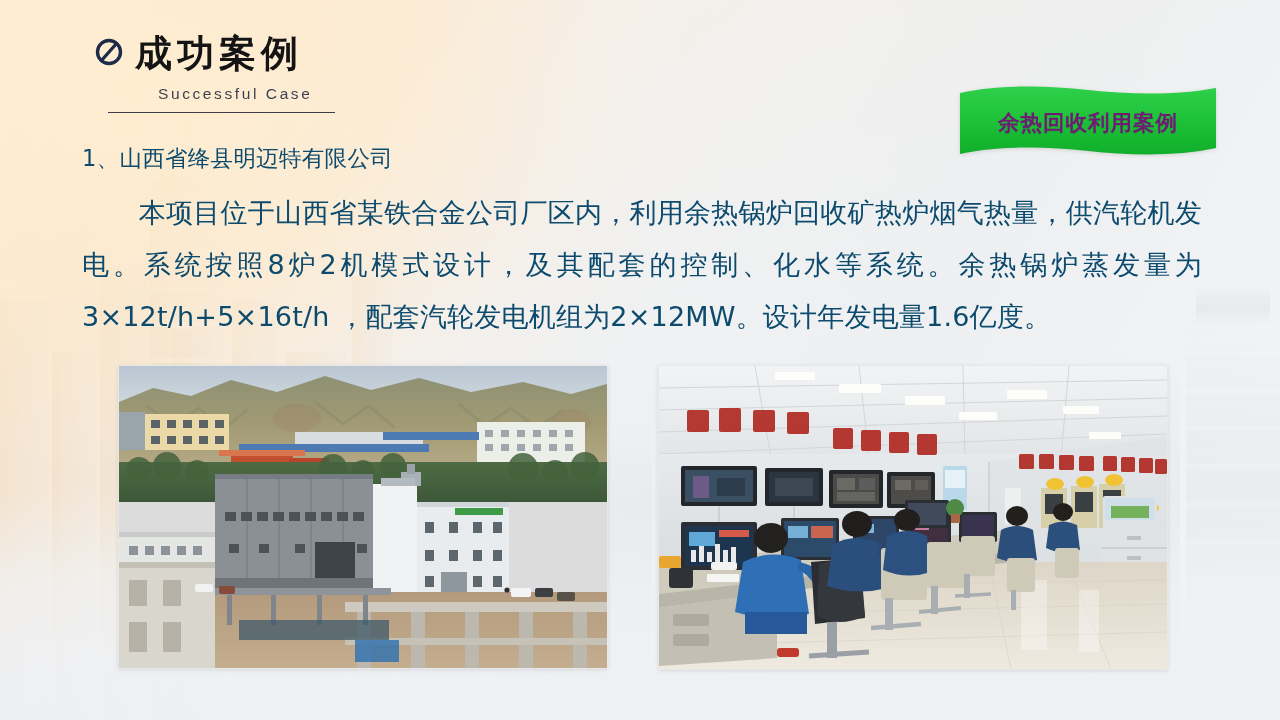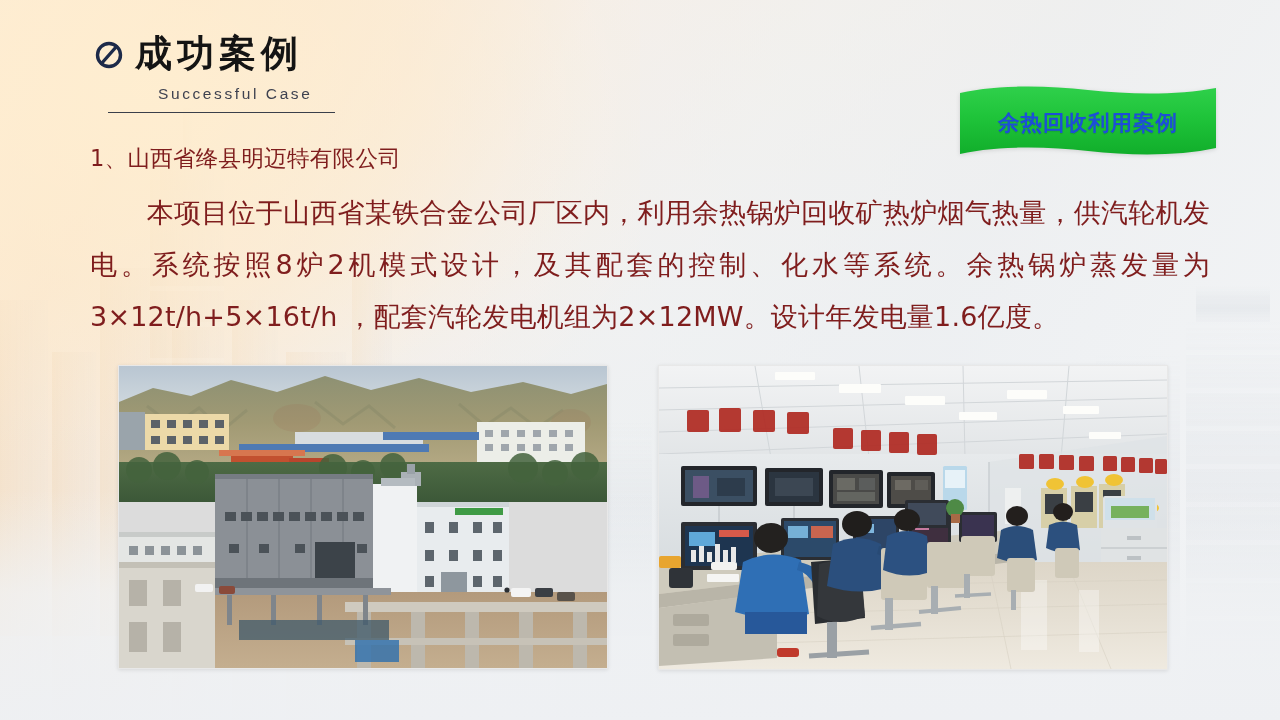--- a/index.html
+++ b/index.html
@@ -69,21 +69,20 @@
 
   
   .header {
     position: absolute;
     left: 92px;
     top: 34px;
     width: 480px;
   }
   .title-row {
     display: flex;
-    align-items: center;
     gap: 9px;
   }
   .title-icon {
     width: 34px;
     height: 34px;
     flex: 0 0 34px;
     position: relative;
     top: 1px;
   }
   .title-icon svg { display: block; }
@@ -126,35 +125,34 @@
     filter: drop-shadow(0 1px 2px rgba(0,0,0,0.13));
   }
   .ribbon-label {
     position: absolute;
     inset: 0;
     display: flex;
     align-items: center;
     justify-content: center;
     font-size: 21.5px;
     font-weight: 700;
-    color: #1d4ed8;
+    color: #701a75;
     letter-spacing: 1px;
     padding-top: 2px;
     text-shadow: 0 1px 1px rgba(0,0,0,0.10);
     white-space: nowrap;
   }
 
   
   .body-copy {
     position: absolute;
     left: 82px;
     top: 143px;
     width: 1120px;
-    color: #7f1d1d;
-    margin-left: 8px;
+    color: #0c4a6e;
   }
   .lead-line {
     font-size: 22.5px;
     line-height: 1.42;
     letter-spacing: 0.3px;
     margin-bottom: 12px;
   }
   .para {
     font-size: 27px;
     line-height: 1.93;

